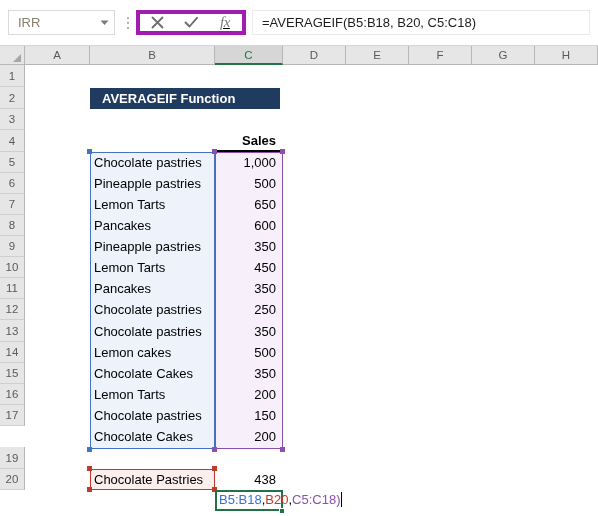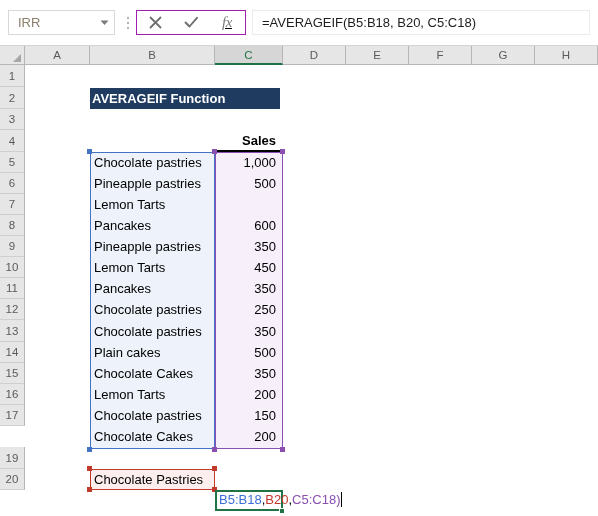--- a/index.html
+++ b/index.html
@@ -68,21 +68,21 @@
     width: 2px; height: 2px;
     background: #9a9a9a;
     display: block;
     border-radius: 50%;
   }
 
   #fx-group {
     position: absolute;
     left: 136px; top: 10px;
     width: 110px; height: 25px;
-    border: 1px solid #a21caf;
+    border: 4px solid #a21caf;
     background: #ffffff;
     box-sizing: border-box;
     display: flex;
     align-items: center;
     text-decoration: underline;
   }
   .fx-btn {
     width: 36px; height: 23px;
     display: flex;
     align-items: center;
@@ -214,21 +214,21 @@
     justify-content: flex-start;
     padding-left: 4px;
   }
 
   
   #title-banner {
     position: absolute;
     background: #1f3b60;
     display: flex;
     align-items: center;
-    padding-left: 2px;
+    padding-left: 12px;
     box-sizing: border-box;
     cursor: cell;
   }
   #title-banner span {
     color: #ffffff;
     font-size: 13px;
     font-weight: bold;
     white-space: nowrap;
   }
 
@@ -395,55 +395,57 @@
 
   <div class="cell num hdr-cell" style="left:190px; top:65px; width:68px; height:22px;">Sales</div>
 
   <div class="cell txt" style="left:65px; top:87px;  width:125px; height:21px;">Chocolate pastries</div>
   <div class="cell num" style="left:190px; top:87px; width:68px;  height:21px;">1,000</div>
 
   <div class="cell txt" style="left:65px; top:108px; width:125px; height:21px;">Pineapple pastries</div>
   <div class="cell num" style="left:190px; top:108px; width:68px; height:21px;">500</div>
 
   <div class="cell txt" style="left:65px; top:129px; width:125px; height:21px;">Lemon Tarts</div>
+  <div class="cell num" style="left:190px; top:129px; width:68px; height:21px;">650</div>
 
   <div class="cell txt" style="left:65px; top:150px; width:125px; height:21px;">Pancakes</div>
   <div class="cell num" style="left:190px; top:150px; width:68px; height:21px;">600</div>
 
   <div class="cell txt" style="left:65px; top:171px; width:125px; height:21px;">Pineapple pastries</div>
   <div class="cell num" style="left:190px; top:171px; width:68px; height:21px;">350</div>
 
   <div class="cell txt" style="left:65px; top:192px; width:125px; height:21px;">Lemon Tarts</div>
   <div class="cell num" style="left:190px; top:192px; width:68px; height:21px;">450</div>
 
   <div class="cell txt" style="left:65px; top:213px; width:125px; height:21px;">Pancakes</div>
   <div class="cell num" style="left:190px; top:213px; width:68px; height:21px;">350</div>
 
   <div class="cell txt" style="left:65px; top:234px; width:125px; height:21px;">Chocolate pastries</div>
   <div class="cell num" style="left:190px; top:234px; width:68px; height:21px;">250</div>
 
   <div class="cell txt" style="left:65px; top:255px; width:125px; height:22px;">Chocolate pastries</div>
   <div class="cell num" style="left:190px; top:255px; width:68px; height:22px;">350</div>
 
-  <div class="cell txt" style="left:65px; top:277px; width:125px; height:21px;">Plain cakes</div>
+  <div class="cell txt" style="left:65px; top:277px; width:125px; height:21px;">Lemon cakes</div>
   <div class="cell num" style="left:190px; top:277px; width:68px; height:21px;">500</div>
 
   <div class="cell txt" style="left:65px; top:298px; width:125px; height:21px;">Chocolate Cakes</div>
   <div class="cell num" style="left:190px; top:298px; width:68px; height:21px;">350</div>
 
   <div class="cell txt" style="left:65px; top:319px; width:125px; height:21px;">Lemon Tarts</div>
   <div class="cell num" style="left:190px; top:319px; width:68px; height:21px;">200</div>
 
   <div class="cell txt" style="left:65px; top:340px; width:125px; height:21px;">Chocolate pastries</div>
   <div class="cell num" style="left:190px; top:340px; width:68px; height:21px;">150</div>
 
   <div class="cell txt" style="left:65px; top:361px; width:125px; height:21px;">Chocolate Cakes</div>
   <div class="cell num" style="left:190px; top:361px; width:68px; height:21px;">200</div>
 
   <div class="cell txt" style="left:65px; top:404px; width:125px; height:21px;">Chocolate Pastries</div>
+  <div class="cell num" style="left:190px; top:404px; width:68px; height:21px;">438</div>
 
   <div class="range-box blue" style="left:65px;  top:87px;  width:125px; height:297px;"></div>
   <div class="handle blue" style="left:62px;  top:84px;"></div>
   <div class="handle blue" style="left:62px;  top:382px;"></div>
   <div class="handle blue" style="left:187px; top:84px;"></div>
   <div class="handle blue" style="left:187px; top:382px;"></div>
 
   <div class="range-box purple" style="left:190px; top:87px;  width:68px;  height:297px;"></div>
   <div class="handle purple" style="left:187px; top:84px;"></div>
   <div class="handle purple" style="left:187px; top:382px;"></div>

